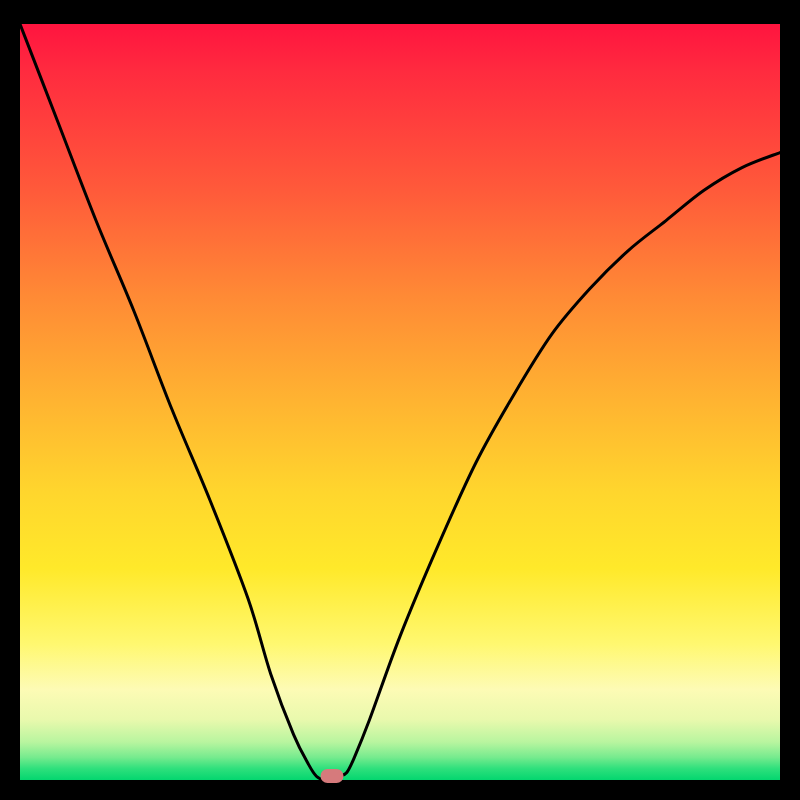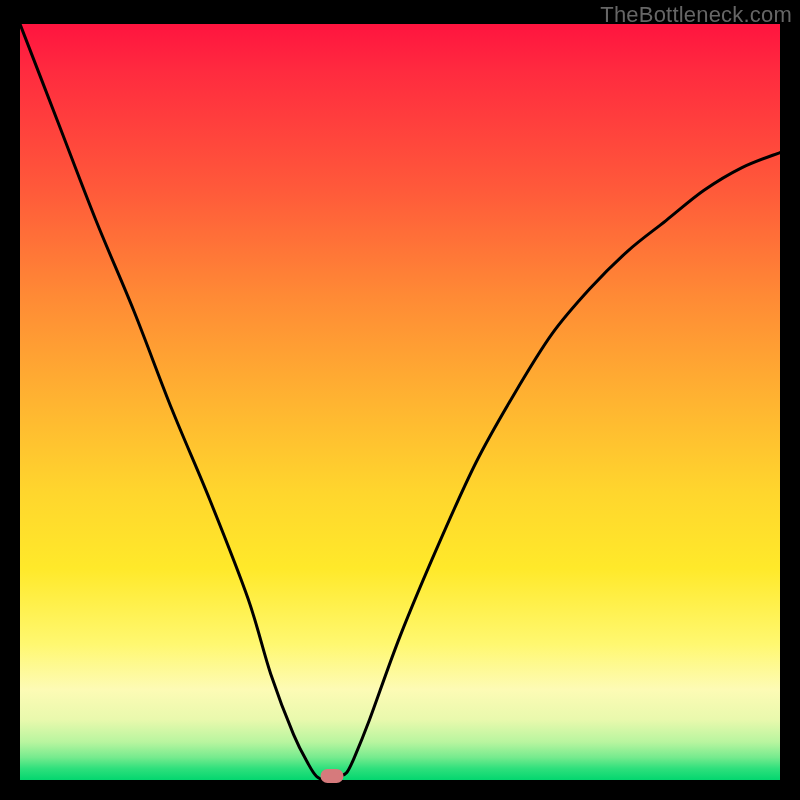--- a/index.html
+++ b/index.html
@@ -65,21 +65,20 @@
     border-radius: 7px;
     background: #d67a7c;
     transform: translate(-50%, -50%);
   }
 </style>
 </head>
 <body>
 
 <div class="frame">
 
-  <div class="watermark">TheBottleneck.com</div>
 
   <div class="plot">
 
     <svg class="curve" viewBox="0 0 760 756" preserveAspectRatio="none">
       <path id="curve-path" fill="none" stroke="#000" stroke-width="3" stroke-linejoin="round" stroke-linecap="round" d="M 0,0 C 6.333333333333333,16.379999999999995 25.333333333333336,65.51999999999995 38,98.27999999999997 C 50.666666666666664,131.04 63.333333333333336,165.06000000000006 76,196.56000000000006 C 88.66666666666667,228.06000000000006 101.33333333333333,255.78000000000003 114,287.28000000000003 C 126.66666666666667,318.78000000000003 139.33333333333334,354.06 152,385.56 C 164.66666666666666,417.06 177.33333333333334,444.78000000000003 190,476.28000000000003 C 202.66666666666666,507.78000000000003 217.86666666666667,545.5799999999999 228,574.56 C 238.13333333333333,603.54 243.20000000000002,627.48 250.8,650.16 C 258.4,672.8399999999999 267.26666666666665,695.52 273.59999999999997,710.64 C 279.9333333333333,725.76 285,733.95 288.8,740.88 C 292.6,747.81 293.8666666666667,749.7 296.40000000000003,752.22 C 298.9333333333334,754.74 301.4666666666667,755.37 304,756 C 306.5333333333333,756.63 309.0666666666666,756.63 311.59999999999997,756 C 314.1333333333333,755.37 316.66666666666663,753.48 319.2,752.22 C 321.73333333333335,750.96 324.26666666666665,751.59 326.8,748.44 C 329.33333333333337,745.2900000000001 330.59999999999997,742.1400000000001 334.4,733.32 C 338.2,724.5 342,715.68 349.6,695.52 C 357.20000000000005,675.36 368.6,641.34 380,612.36 C 391.4,583.38 405.33333333333337,550.62 418.00000000000006,521.64 C 430.66666666666674,492.65999999999997 443.33333333333337,463.68 456,438.48 C 468.66666666666663,413.28000000000003 481.3333333333333,391.86 494,370.44 C 506.6666666666667,349.02 519.3333333333334,327.6 532,309.96000000000004 C 544.6666666666666,292.32000000000005 557.3333333333334,278.46 570,264.59999999999997 C 582.6666666666666,250.73999999999998 595.3333333333334,238.14000000000004 608,226.80000000000007 C 620.6666666666666,215.4600000000001 633.3333333333334,206.64000000000007 646,196.56000000000006 C 658.6666666666666,186.48000000000005 671.3333333333334,175.13999999999996 684,166.31999999999994 C 696.6666666666666,157.49999999999991 709.3333333333334,149.93999999999997 722,143.64 C 734.6666666666666,137.34 753.6666666666666,131.04 760,128.51999999999998"></path>
     </svg>
 
     <div class="marker" id="min-marker" style="left: 311.6px; top: 752.22px; background: rgb(214, 122, 124);"></div>
   </div>
 

